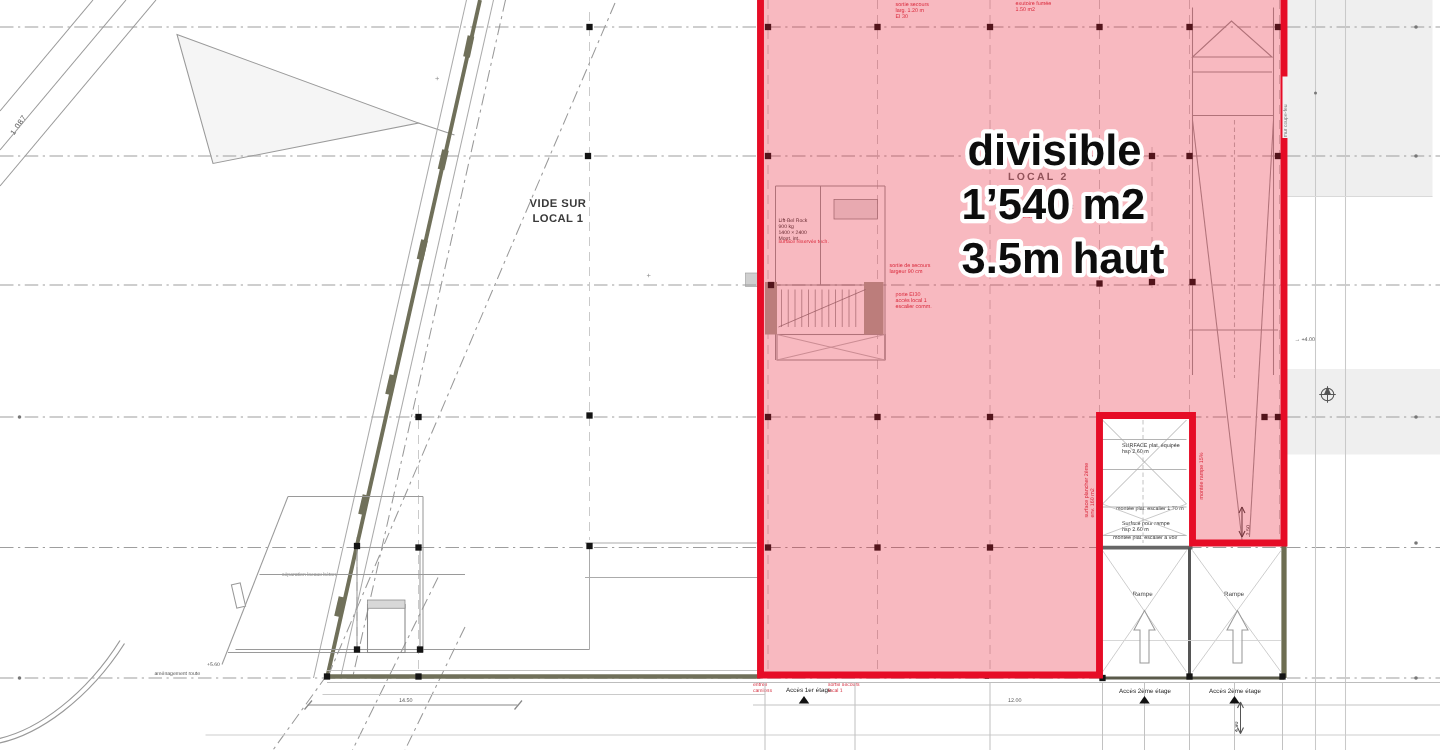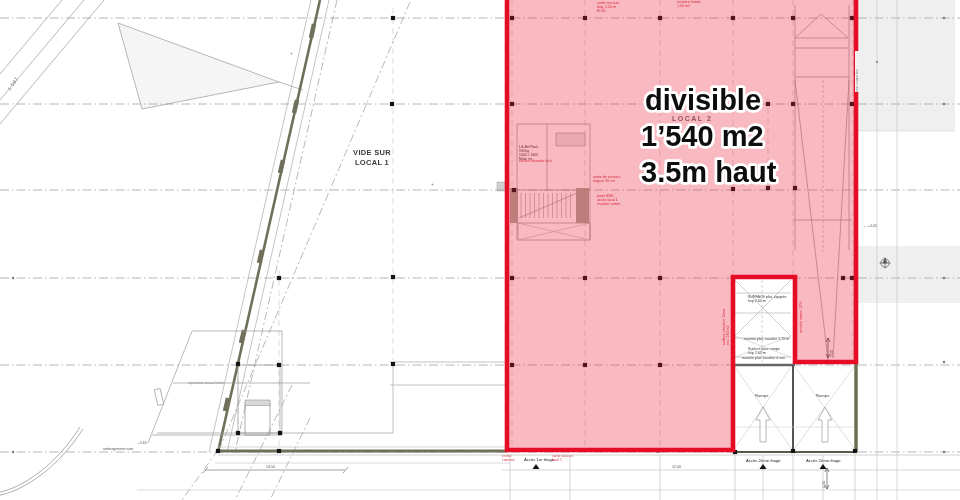--- a/index.html
+++ b/index.html
@@ -287,21 +287,21 @@
       <circle cx="944" cy="278" r="1.2"></circle>
         <circle cx="944" cy="362" r="1.2"></circle>
       <circle cx="944" cy="452" r="1.2"></circle>
         <circle cx="13" cy="278" r="1.2"></circle>
       <circle cx="13" cy="452" r="1.2"></circle>
         <circle cx="877" cy="62" r="1"></circle>
     </g>
   </svg>
 
   <div class="z2">
-    <div class="lbl vide" style="left:340px;top:148px;">VIDE SUR
+    <div class="lbl vide" style="left:340px;top:131px;">VIDE SUR
 LOCAL 1</div>
     <div class="lbl local2" style="left:672px;top:115px;">LOCAL 2</div>
     <div class="lbl" style="left:707px;top:135px;font-size:5px;color:#777;">brut</div>
     <div class="lbl rampe" style="left:755px;top:393px;">Rampe</div>
     <div class="lbl rampe" style="left:816px;top:393px;">Rampe</div>
     <div class="lbl acces" style="left:524px;top:457px;">Accès 1er étage</div>
     <div class="lbl acces" style="left:746px;top:458px;">Accès 2ème étage</div>
     <div class="lbl acces" style="left:806px;top:458px;">Accès 2ème étage</div>
     <div class="lbl elev" style="left:6px;top:88px;">1 087</div>
 

